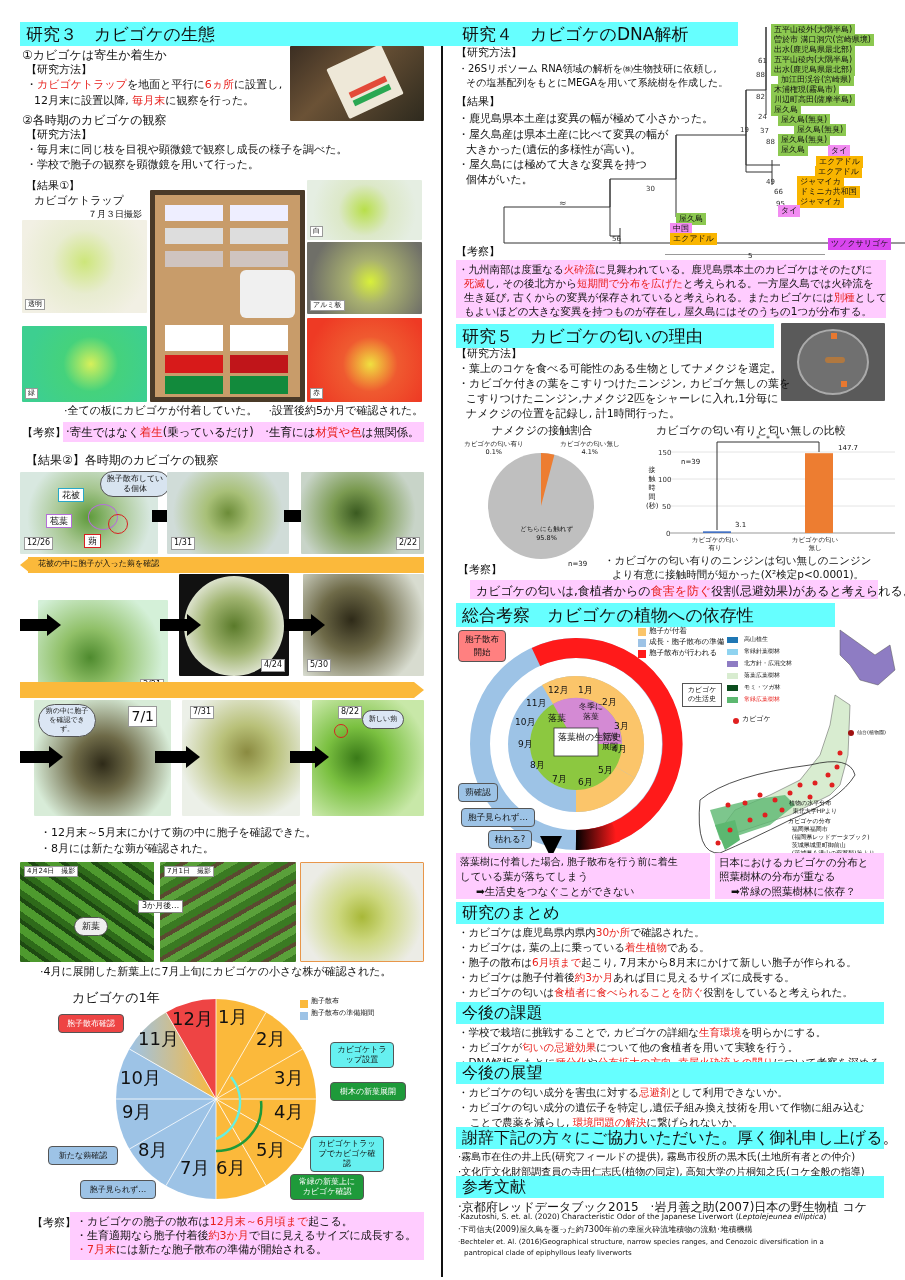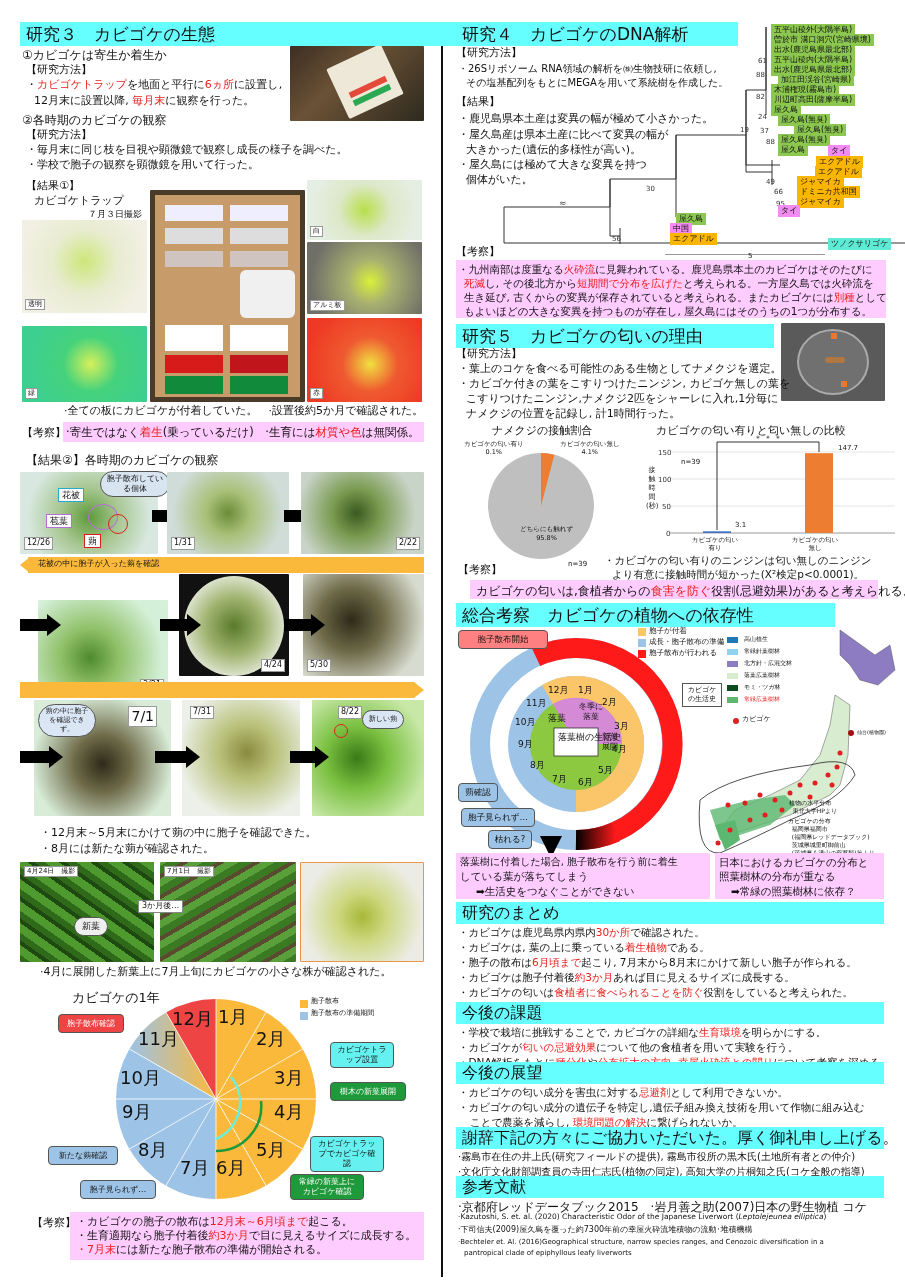--- a/index.html
+++ b/index.html
@@ -10,21 +10,21 @@
 .hdr.sm{font-size:16px;line-height:22px}
 .t{position:absolute;white-space:nowrap;font-size:11px}
 .red{color:#e8201c}
 .pink{position:absolute;background:#ffccff}
 .photo{position:absolute;border-radius:1px;overflow:hidden}
 .lbl{position:absolute;background:#fff;font-size:7px;padding:0 2px;border:1px solid #999}
 .arrow-r{position:absolute;width:0;height:0;border-top:11px solid transparent;border-bottom:11px solid transparent;border-left:14px solid #000}
 .arrow-body{position:absolute;height:12px;background:#000}
 .band{position:absolute;background:#fbb93b;height:16px}
 .tag{position:absolute;font-size:8px;line-height:12px;padding:0 3px;white-space:nowrap}
-.g{background:#8cc850}.o{background:#f9b500}.m{background:#f28cf2}.gy{background:#5eead4}
+.g{background:#8cc850}.o{background:#f9b500}.m{background:#f28cf2}.gy{background:#d946ef}
 .callout{position:absolute;border-radius:4px;font-size:9px;text-align:center;line-height:13px;padding:2px 4px;border:1px solid #555}
 </style>
 </head>
 <body>
 
 <div class="divider"></div>
 
 <div class="hdr" style="left:20px;top:22px;width:440px;">研究３　カビゴケの生態</div>
 <div class="t" style="left:22px;top:47px;font-size:12px">①カビゴケは寄生か着生か</div>
 <div class="t" style="left:26px;top:63px">【研究方法】</div>
@@ -390,21 +390,21 @@
 <div class="t" style="left:614px;top:720px;font-size:9px">3月</div>
 <div class="t" style="left:612px;top:743px;font-size:9px">4月</div>
 <div class="t" style="left:598px;top:764px;font-size:9px">5月</div>
 <div class="t" style="left:578px;top:776px;font-size:9px">6月</div>
 <div class="t" style="left:552px;top:773px;font-size:9px">7月</div>
 <div class="t" style="left:530px;top:759px;font-size:9px">8月</div>
 <div class="t" style="left:518px;top:738px;font-size:9px">9月</div>
 <div class="t" style="left:515px;top:716px;font-size:9px">10月</div>
 <div class="t" style="left:526px;top:697px;font-size:9px">11月</div>
 
-<div class="callout" style="left:458px;top:630px;width:90px;background:#ff8080;font-size:8.5px">胞子散布開始</div>
+<div class="callout" style="left:458px;top:630px;width:48px;background:#ff8080;font-size:8.5px">胞子散布開始</div>
 <div class="callout" style="left:458px;top:783px;width:40px;background:#9dc3e6;font-size:8.5px">蒴確認</div>
 <div class="callout" style="left:461px;top:808px;width:74px;background:#9dc3e6;font-size:8.5px">胞子見られず…</div>
 <div class="callout" style="left:488px;top:830px;width:44px;background:#9dc3e6;font-size:8.5px">枯れる?</div>
 
 <div class="abs" style="left:638px;top:628px;width:8px;height:8px;background:#fbc56a"></div>
 <div class="t" style="left:649px;top:626px;font-size:7.5px">胞子が付着</div>
 <div class="abs" style="left:638px;top:639px;width:8px;height:8px;background:#9dc3e6"></div>
 <div class="t" style="left:649px;top:637px;font-size:7.5px">成長・胞子散布の準備</div>
 <div class="abs" style="left:638px;top:650px;width:8px;height:8px;background:#ff1a1a"></div>
 <div class="t" style="left:649px;top:648px;font-size:7.5px">胞子散布が行われる</div>

